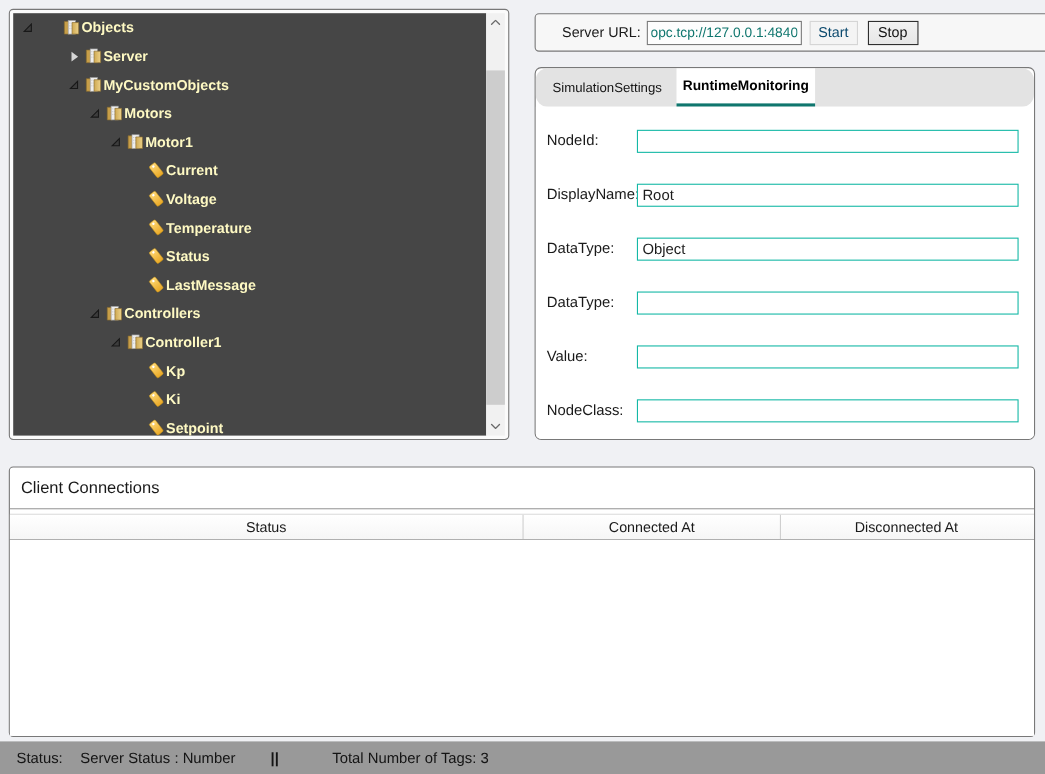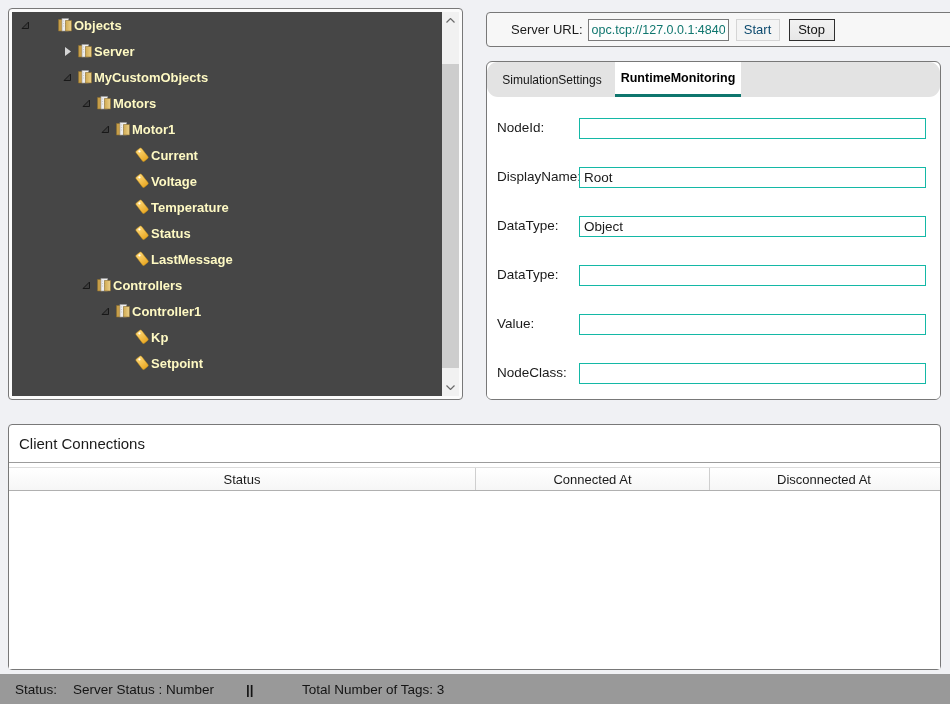--- a/index.html
+++ b/index.html
@@ -325,20 +325,35 @@
                   <stop offset="0" stop-color="#ffd977"></stop>
                   <stop offset="1" stop-color="#e9a825"></stop>
                 </linearGradient>
               </defs>
               <g transform="rotate(-38 8 8.5)">
                 <rect x="4.7" y="1.8" width="7" height="13" rx="1.4" fill="url(#tg)" stroke="#c08f1d" stroke-width="0.5"></rect>
                 <circle cx="8.2" cy="4.1" r="1.1" fill="#ffffff"></circle>
               </g>
             </svg></span>
           <span class="tree-label" style="left:139px">Kp</span>
+        </div>
+        <div class="tree-row">
+          <span class="node-icon" style="left:122px"><svg width="16" height="17" viewBox="0 0 16 17">
+              <defs>
+                <linearGradient id="tg" x1="0" y1="0" x2="0" y2="1">
+                  <stop offset="0" stop-color="#ffd977"></stop>
+                  <stop offset="1" stop-color="#e9a825"></stop>
+                </linearGradient>
+              </defs>
+              <g transform="rotate(-38 8 8.5)">
+                <rect x="4.7" y="1.8" width="7" height="13" rx="1.4" fill="url(#tg)" stroke="#c08f1d" stroke-width="0.5"></rect>
+                <circle cx="8.2" cy="4.1" r="1.1" fill="#ffffff"></circle>
+              </g>
+            </svg></span>
+          <span class="tree-label" style="left:139px">Ki</span>
         </div>
         <div class="tree-row">
           <span class="node-icon" style="left:122px"><svg width="16" height="17" viewBox="0 0 16 17">
               <defs>
                 <linearGradient id="tg" x1="0" y1="0" x2="0" y2="1">
                   <stop offset="0" stop-color="#ffd977"></stop>
                   <stop offset="1" stop-color="#e9a825"></stop>
                 </linearGradient>
               </defs>
               <g transform="rotate(-38 8 8.5)">

